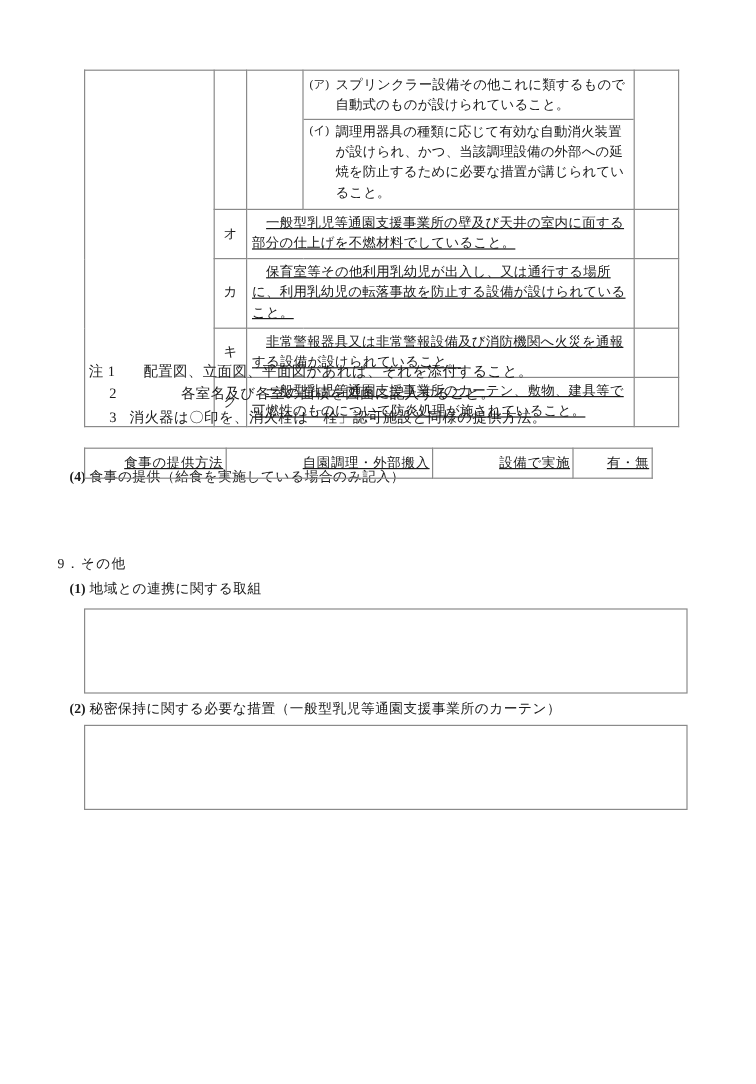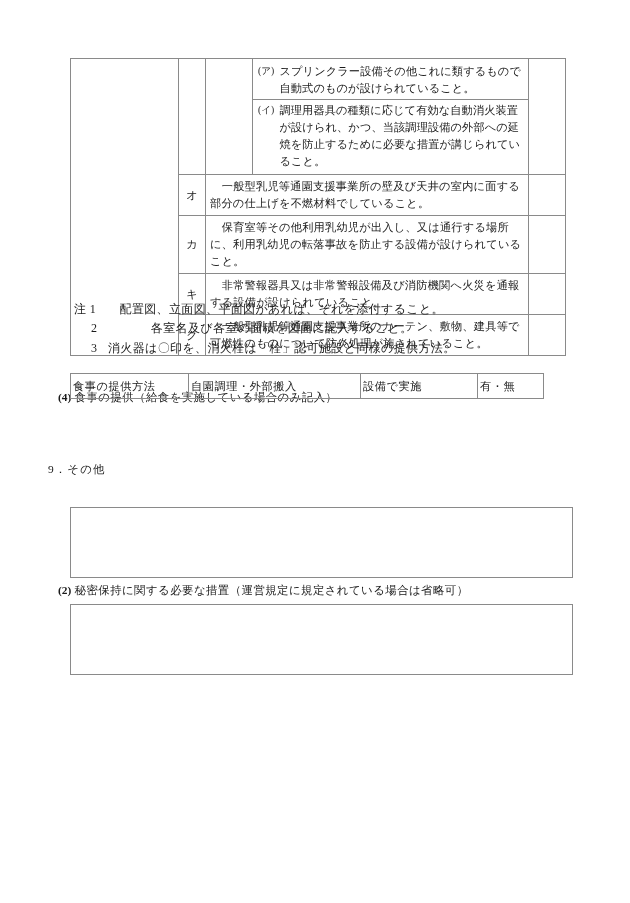--- a/index.html
+++ b/index.html
@@ -35,20 +35,21 @@
   .c-kana{width:27px;text-align:center;vertical-align:middle;}
   .c-blank-narrow{width:47px;}
   .c-main{width:276px;}
   .c-blank-right{width:37px;}
   .item-txt{
     display:block;
     padding:1px 3px 1px 4px;
     text-indent:1.05em;
     letter-spacing:0.02em;
     word-break:break-all;
+    text-decoration:underline;
   }
   
   .sub-tbl{width:100%;border-collapse:collapse;}
   .sub-tbl td{border:0;padding:0;}
   .sub-tbl tr + tr td{border-top:1px solid #8a8a8a;}
   .sub-row{
     display:flex;
     align-items:flex-start;
     padding:2px 3px 2px 5px;
   }
@@ -95,25 +96,26 @@
 
   
   .tbl-meal{
     position:absolute;
     left:70px; top:373px;
     width:473px;
     font-size:11.2px;
     line-height:1.45;
   }
   .tbl-meal td{
-    text-align:left;
+    text-align:right;
     vertical-align:middle;
     padding:4px 2px;
     letter-spacing:0.05em;
     white-space:nowrap;
+    text-decoration:underline;
   }
   .m-c1{width:118px;}
   .m-c2{width:172px;}
   .m-c3{width:117px;}
   .m-c4{width:66px;}
 
   
   #h-other{
     position:absolute;
     left:48px; top:462px;
@@ -244,20 +246,23 @@
         <td>食事の提供方法</td>
         <td>自園調理・外部搬入</td>
         <td>設備で実施</td>
         <td>有・無</td>
       </tr>
     </tbody>
   </table>
 
   <div id="h-other">9．その他</div>
 
+  <div class="h-sub" id="h-o1">
+    <span class="num">(1)</span>&nbsp;<span>地域との連携に関する取組</span>
+  </div>
   <div class="inputbox" id="box-1"></div>
 
   <div class="h-sub" id="h-o2">
-    <span class="num">(2)</span>&nbsp;<span>秘密保持に関する必要な措置（運営規定に規定されている場合は省略可）</span>
+    <span class="num">(2)</span>&nbsp;<span>秘密保持に関する必要な措置（一般型乳児等通園支援事業所のカーテン）</span>
   </div>
   <div class="inputbox" id="box-2"></div>
 
 </div>
 
 </body></html>

